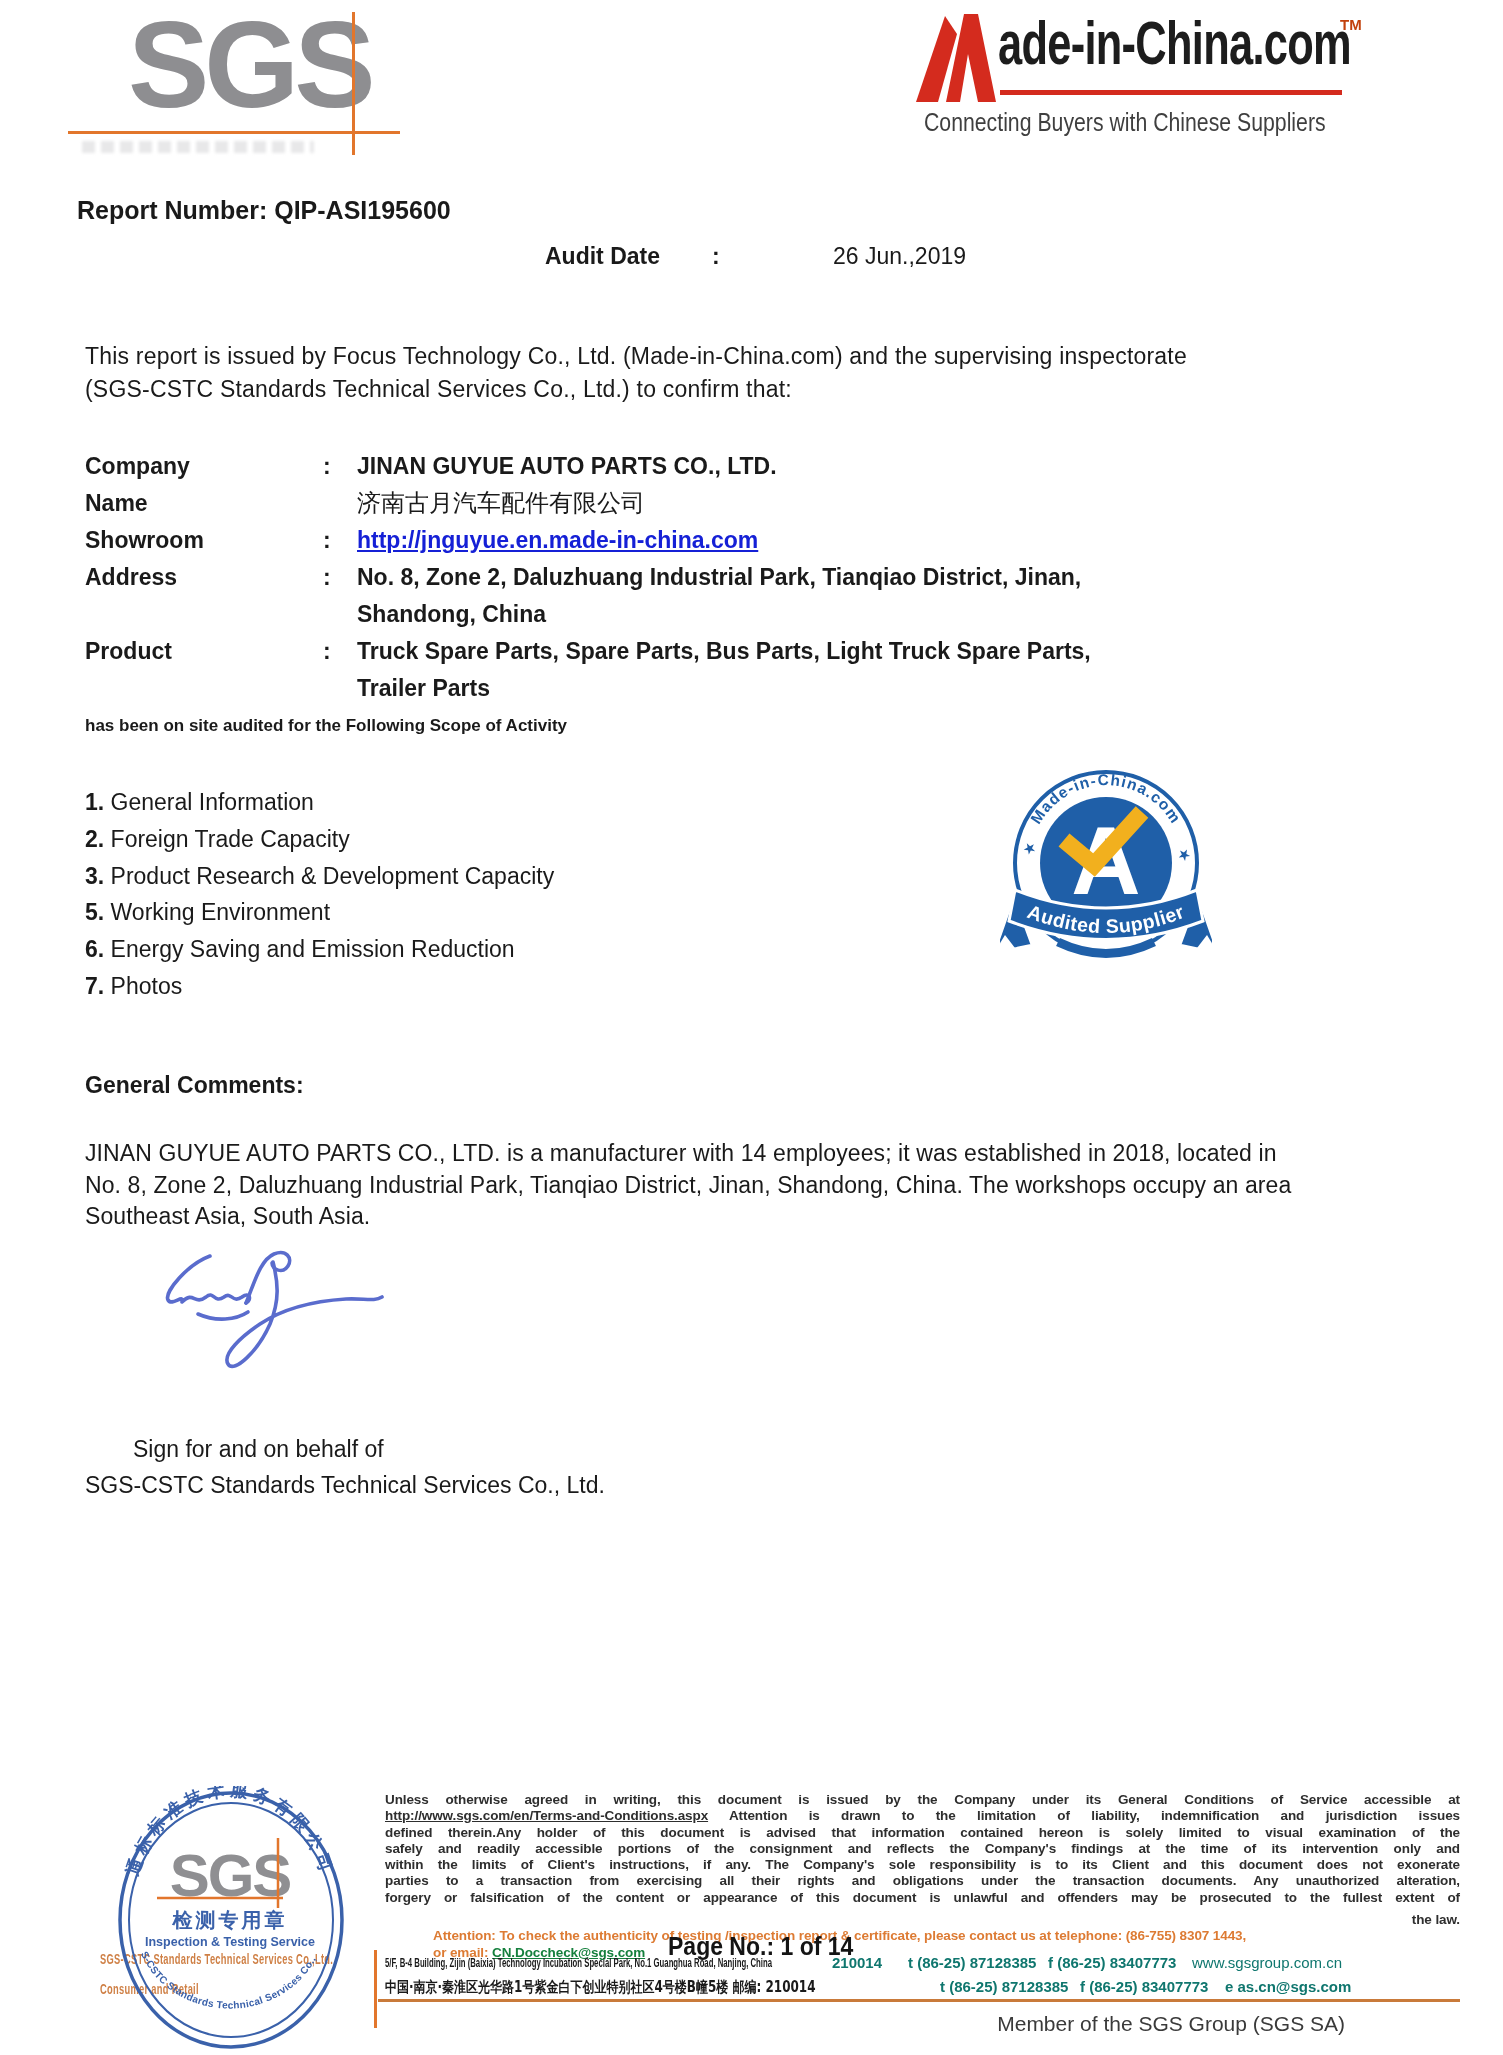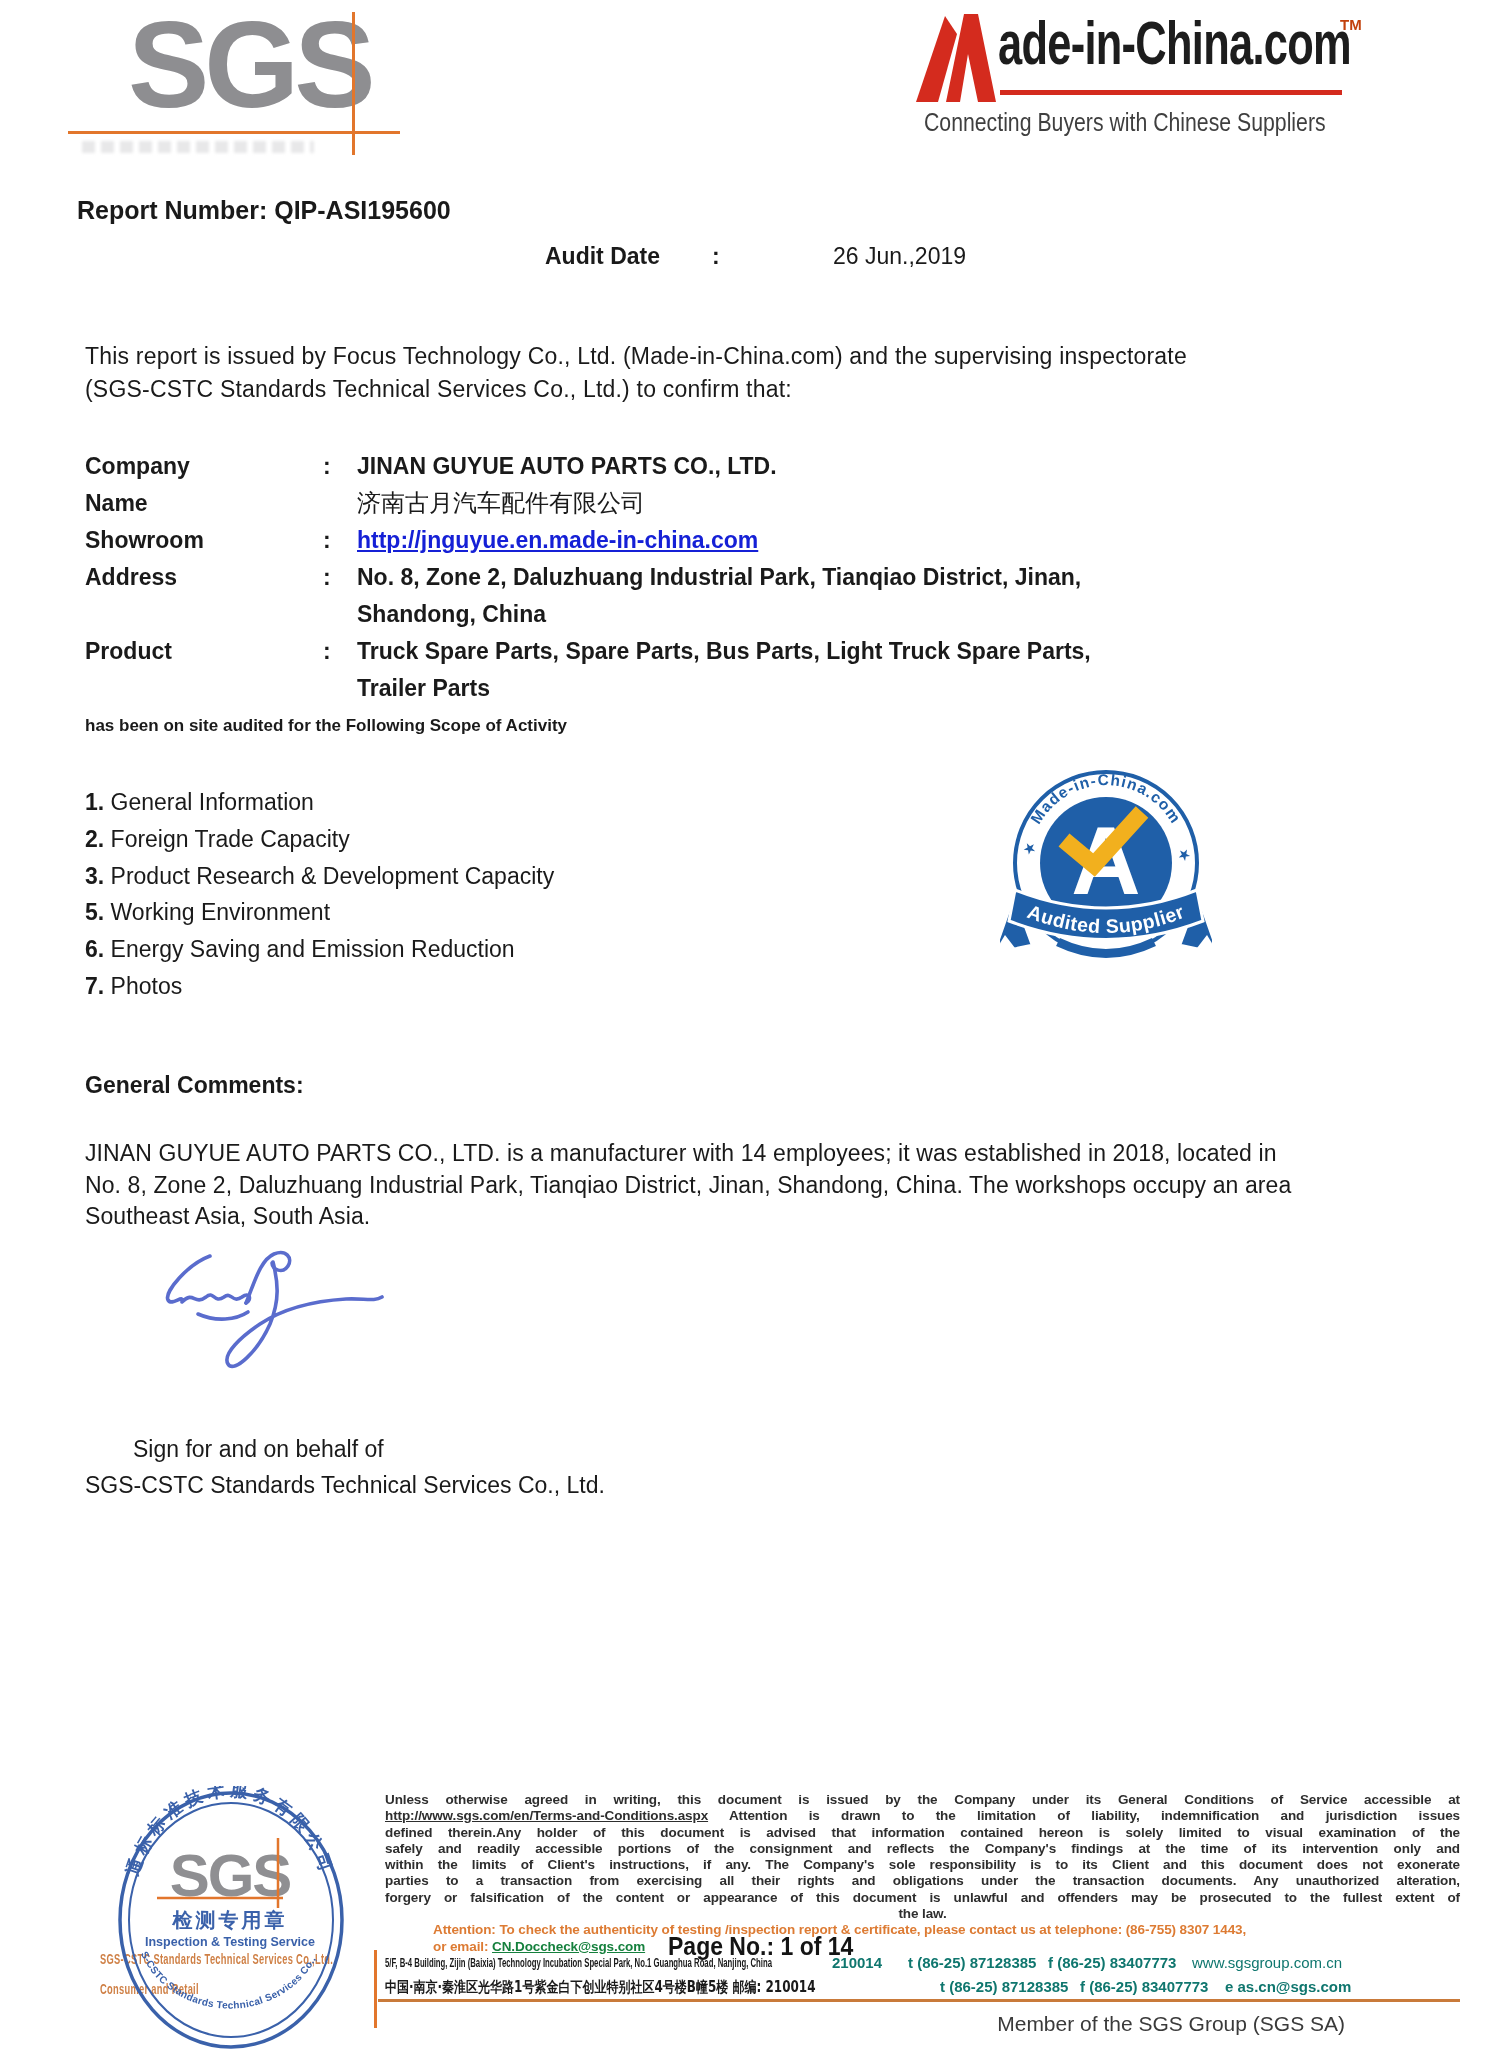--- a/index.html
+++ b/index.html
@@ -63,21 +63,21 @@
   
   .orange-ov{color:#cf8046;font-weight:bold;font-size:15px;transform:scaleX(.62);
     transform-origin:left top;white-space:nowrap;letter-spacing:.5px;}
   .ov1{left:100px;top:1950px;}
   .ov2{left:100px;top:1980px;}
   .stamp{left:116px;top:1786px;}
 
   .fblock{left:385px;top:1792px;width:1075px;font-size:13.5px;font-weight:bold;color:#2e2e2e;
     line-height:16.3px;letter-spacing:-.1px;}
   .dl{text-align:justify;text-align-last:justify;}
-  .dl-last{text-align:center;}
+  .dl-last{text-align:right;margin-top:6px;}
   .attn{color:#dd7b33;margin-left:48px;}
   .attn a,.attn .u{color:#15803d;}
   .pageno{left:668px;top:1932px;font-size:25px;font-weight:bold;color:#141414;transform:scaleX(.92);transform-origin:left top;white-space:nowrap;}
 
   .addr{font-size:15px;font-weight:bold;color:#0f766e;white-space:nowrap;}
   .aen-text{left:385px;top:1956px;font-size:12.5px;font-weight:bold;transform:scaleX(.62);transform-origin:left top;white-space:nowrap;}
   .aen-zip{left:832px;top:1954px;}
   .aen-t{left:908px;top:1954px;}
   .aen-f{left:1048px;top:1954px;}
   .aen-web{left:1192px;top:1954px;font-weight:normal;}

